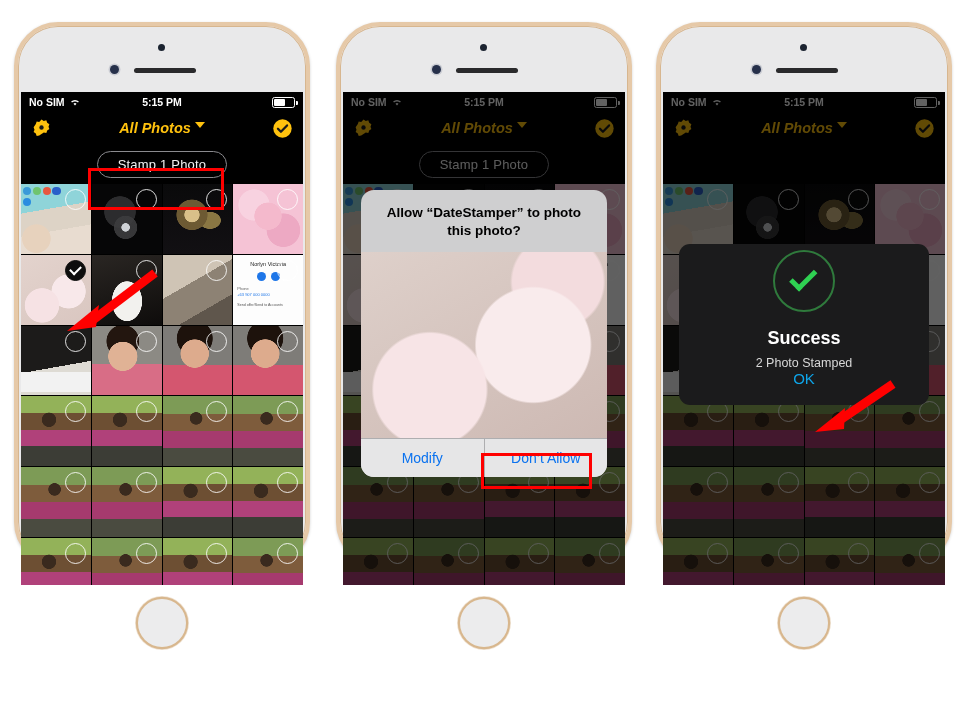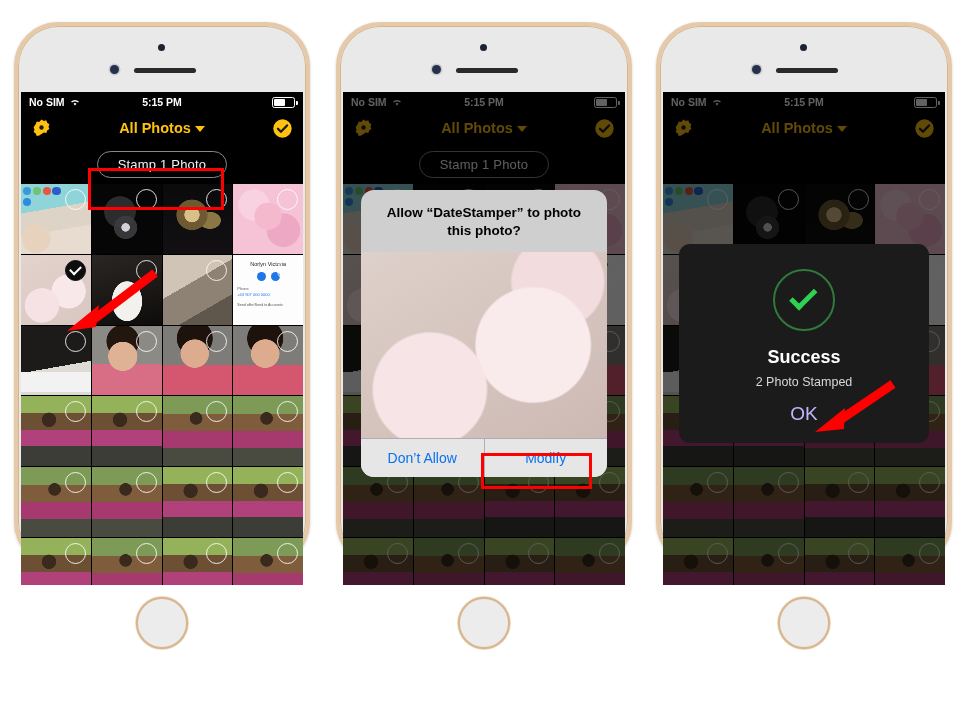--- a/index.html
+++ b/index.html
@@ -82,21 +82,21 @@
   }
   .battery-fill { height: 100%; width: 56%; background: #fff; border-radius: 1px; }
 
   .navbar {
     height: 32px; background: #000;
     display: flex; align-items: center; justify-content: space-between;
     padding: 0 10px; flex: none;
   }
   .nav-title {
     color: #ffc20e; font-size: 14.5px; font-weight: bold;
-    display: flex; align-items: center; gap: 4px;
+    display: flex; gap: 4px; font-style: italic;
   }
   .caret {
     width: 0; height: 0; border-left: 5px solid transparent;
     border-right: 5px solid transparent; border-top: 6px solid #ffc20e;
     margin-top: 2px;
   }
   .gear-icon, .check-icon { width: 21px; height: 21px; display: block; }
 
   .stampbar {
     height: 40px; background: #000;
@@ -214,36 +214,36 @@
   .alert-btn {
     flex: 1; text-align: center; color: #0a72ef;
     font-size: 14px; padding: 11px 0; background: #e6e6e7;
   }
   .alert-btn + .alert-btn { border-left: .6px solid #aeaeb0; }
 
   
   .success {
     position: absolute; left: 16px; right: 16px; top: 152px;
     background: #1b1b1c; border-radius: 11px;
-    padding: 25px 16px 18px;
+    padding: 6px 16px 18px;
     display: flex; flex-direction: column; align-items: center;
   }
   .succ-circle {
     width: 62px; height: 62px; border-radius: 50%;
     border: 2px solid #2f7a3c; margin-bottom: 16px;
     display: flex; align-items: center; justify-content: center;
   }
   .succ-check {
     width: 26px; height: 14px;
     border-left: 5px solid #2fd152; border-bottom: 5px solid #2fd152;
     transform: rotate(-45deg) translate(2px,-3px);
   }
   .succ-title { color: #fff; font-size: 18px; font-weight: bold; }
   .succ-sub { color: #d8d8d8; font-size: 12.5px; margin-top: 7px; }
-  .succ-ok { color: #c4b5fd; font-size: 19px; margin-top: 14px; }
+  .succ-ok { color: #0ea5e9; font-size: 15px; }
 
   
   .redbox {
     position: absolute; border: 3px solid #ff0000; pointer-events: none;
   }
   .redarrow { position: absolute; pointer-events: none; }
 </style>
 </head>
 <body>
 
@@ -574,22 +574,22 @@
             <div class="sel-ring"></div>
           </div>
         </div>
 
       <div class="dim"></div>
 
       <div class="alert">
         <div class="alert-title">Allow “DateStamper” to photo this photo?</div>
         <div class="alert-photo"></div>
         <div class="alert-actions">
+          <div class="alert-btn">Modify</div>
           <div class="alert-btn">Don’t Allow</div>
-          <div class="alert-btn">Modify</div>
         </div>
       </div>
     </div>
 
     <div class="bottom-bezel">
       <div class="home-btn"></div>
     </div>
   </div>
 
   <div class="phone p3">

